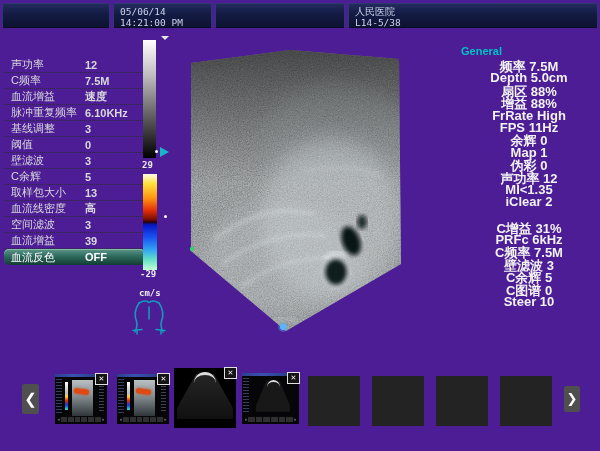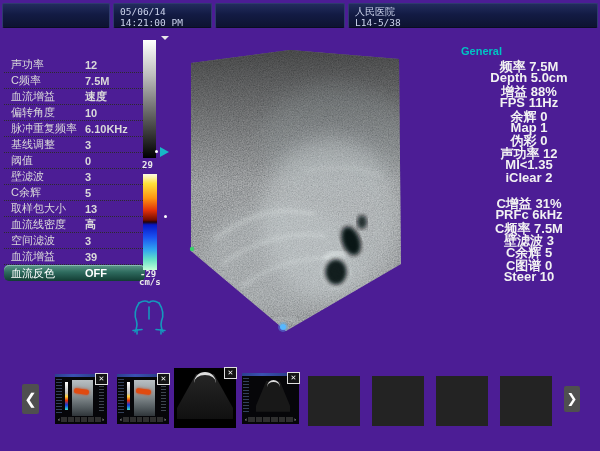--- a/index.html
+++ b/index.html
@@ -106,24 +106,20 @@
       <div class="lrow">
         <span class="ll">C频率</span>
         <span class="lv">7.5M</span>
       </div>
 
       <div class="lrow">
         <span class="ll">血流增益</span>
         <span class="lv">速度</span>
       </div>
 
-      <div class="lrow">
-        <span class="ll">偏转角度</span>
-        <span class="lv">10</span>
-      </div>
 
       <div class="lrow">
         <span class="ll">脉冲重复频率</span>
         <span class="lv">6.10KHz</span>
       </div>
 
       <div class="lrow">
         <span class="ll">基线调整</span>
         <span class="lv">3</span>
       </div>
@@ -169,21 +165,21 @@
       </div>
     </div>
 
   <div class="graybar"></div>
   <div class="graydot"></div>
   <div class="graymark"></div>
   <div class="scale-num" style="left:142px;top:160px;">29</div>
   <div class="colorbar"></div>
   <div class="colordot"></div>
   <div class="scale-num" style="left:140px;top:269px;">-29</div>
-  <div class="scale-num" style="left:139px;top:277px;">cm/s</div>
+  <div class="scale-num" style="left:139px;top:288px;">cm/s</div>
 
   <svg class="abs" style="left:127px;top:298px;" width="44" height="40" viewBox="0 0 44 40">
     <g fill="none" stroke="#1598bc" stroke-width="1.6" stroke-linecap="round">
       <path d="M12,5 Q17,2 20.5,3.5 Q22,5.5 23.5,3.5 Q27,2 32,5"></path>
       <path d="M12,5 C8,11 7,17 9.5,23 C10.5,27 9.5,31 8,34"></path>
       <path d="M32,5 C36,11 37,17 34.5,23 C33.5,27 34.5,31 36,34"></path>
       <path d="M22,9 L22,21"></path>
       <path d="M6,32.5 L15,31.5 M29,31.5 L38,32.5"></path>
       <path d="M10,31.5 L10,36 M34,31.5 L34,36"></path>
     </g>
@@ -252,21 +248,23 @@
     <circle cx="97" cy="283" r="5" fill="#57b8ff" opacity="0.35"></circle>
     <circle cx="97" cy="283" r="3" fill="#57b8ff"></circle>
   </svg>
 
   <div class="rpanel">
     <div class="rhead">General</div>
     <div>
 
     <div class="rline">频率 7.5M</div>
         <div class="rline">Depth 5.0cm</div>
+        <div class="rline">扇区 88%</div>
         <div class="rline">增益 88%</div>
+        <div class="rline">FrRate High</div>
         <div class="rline">FPS 11Hz</div>
         <div class="rline">余辉 0</div>
         <div class="rline">Map 1</div>
         <div class="rline">伪彩 0</div>
         <div class="rline">声功率 12</div>
         <div class="rline">MI&lt;1.35</div>
         <div class="rline">iClear 2</div>
       </div>
     <div class="rgap"></div>
     <div>

